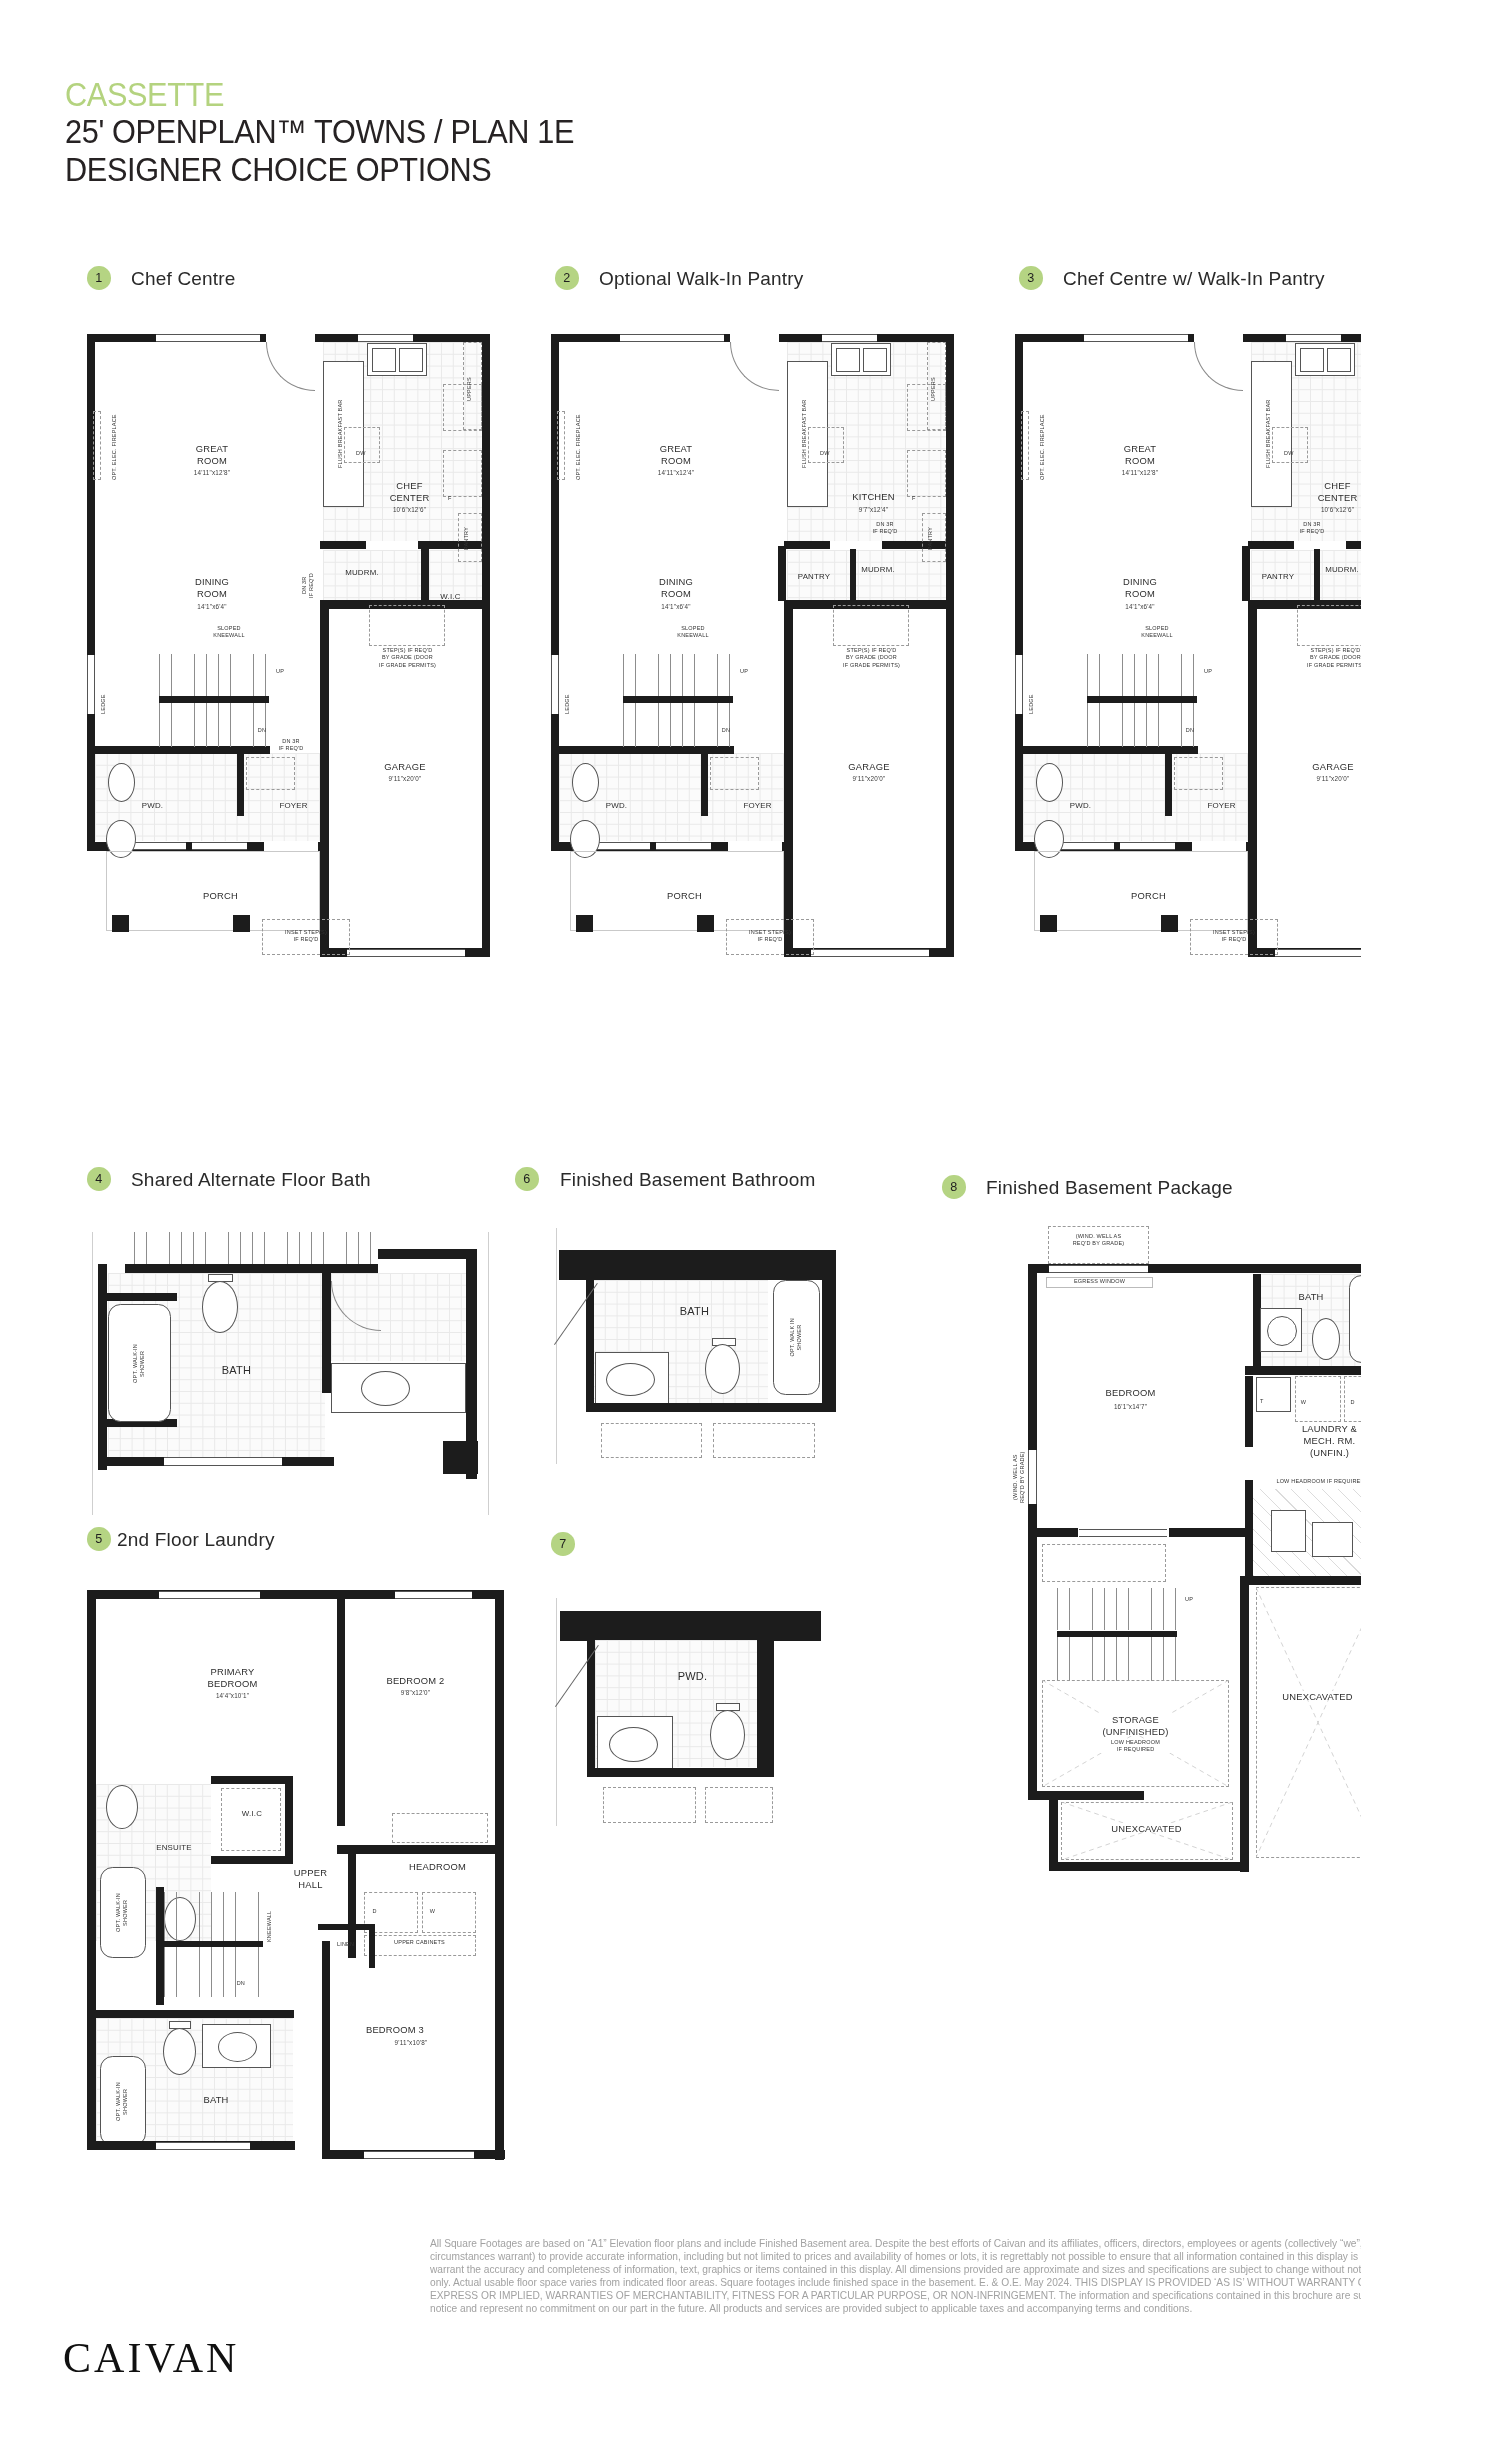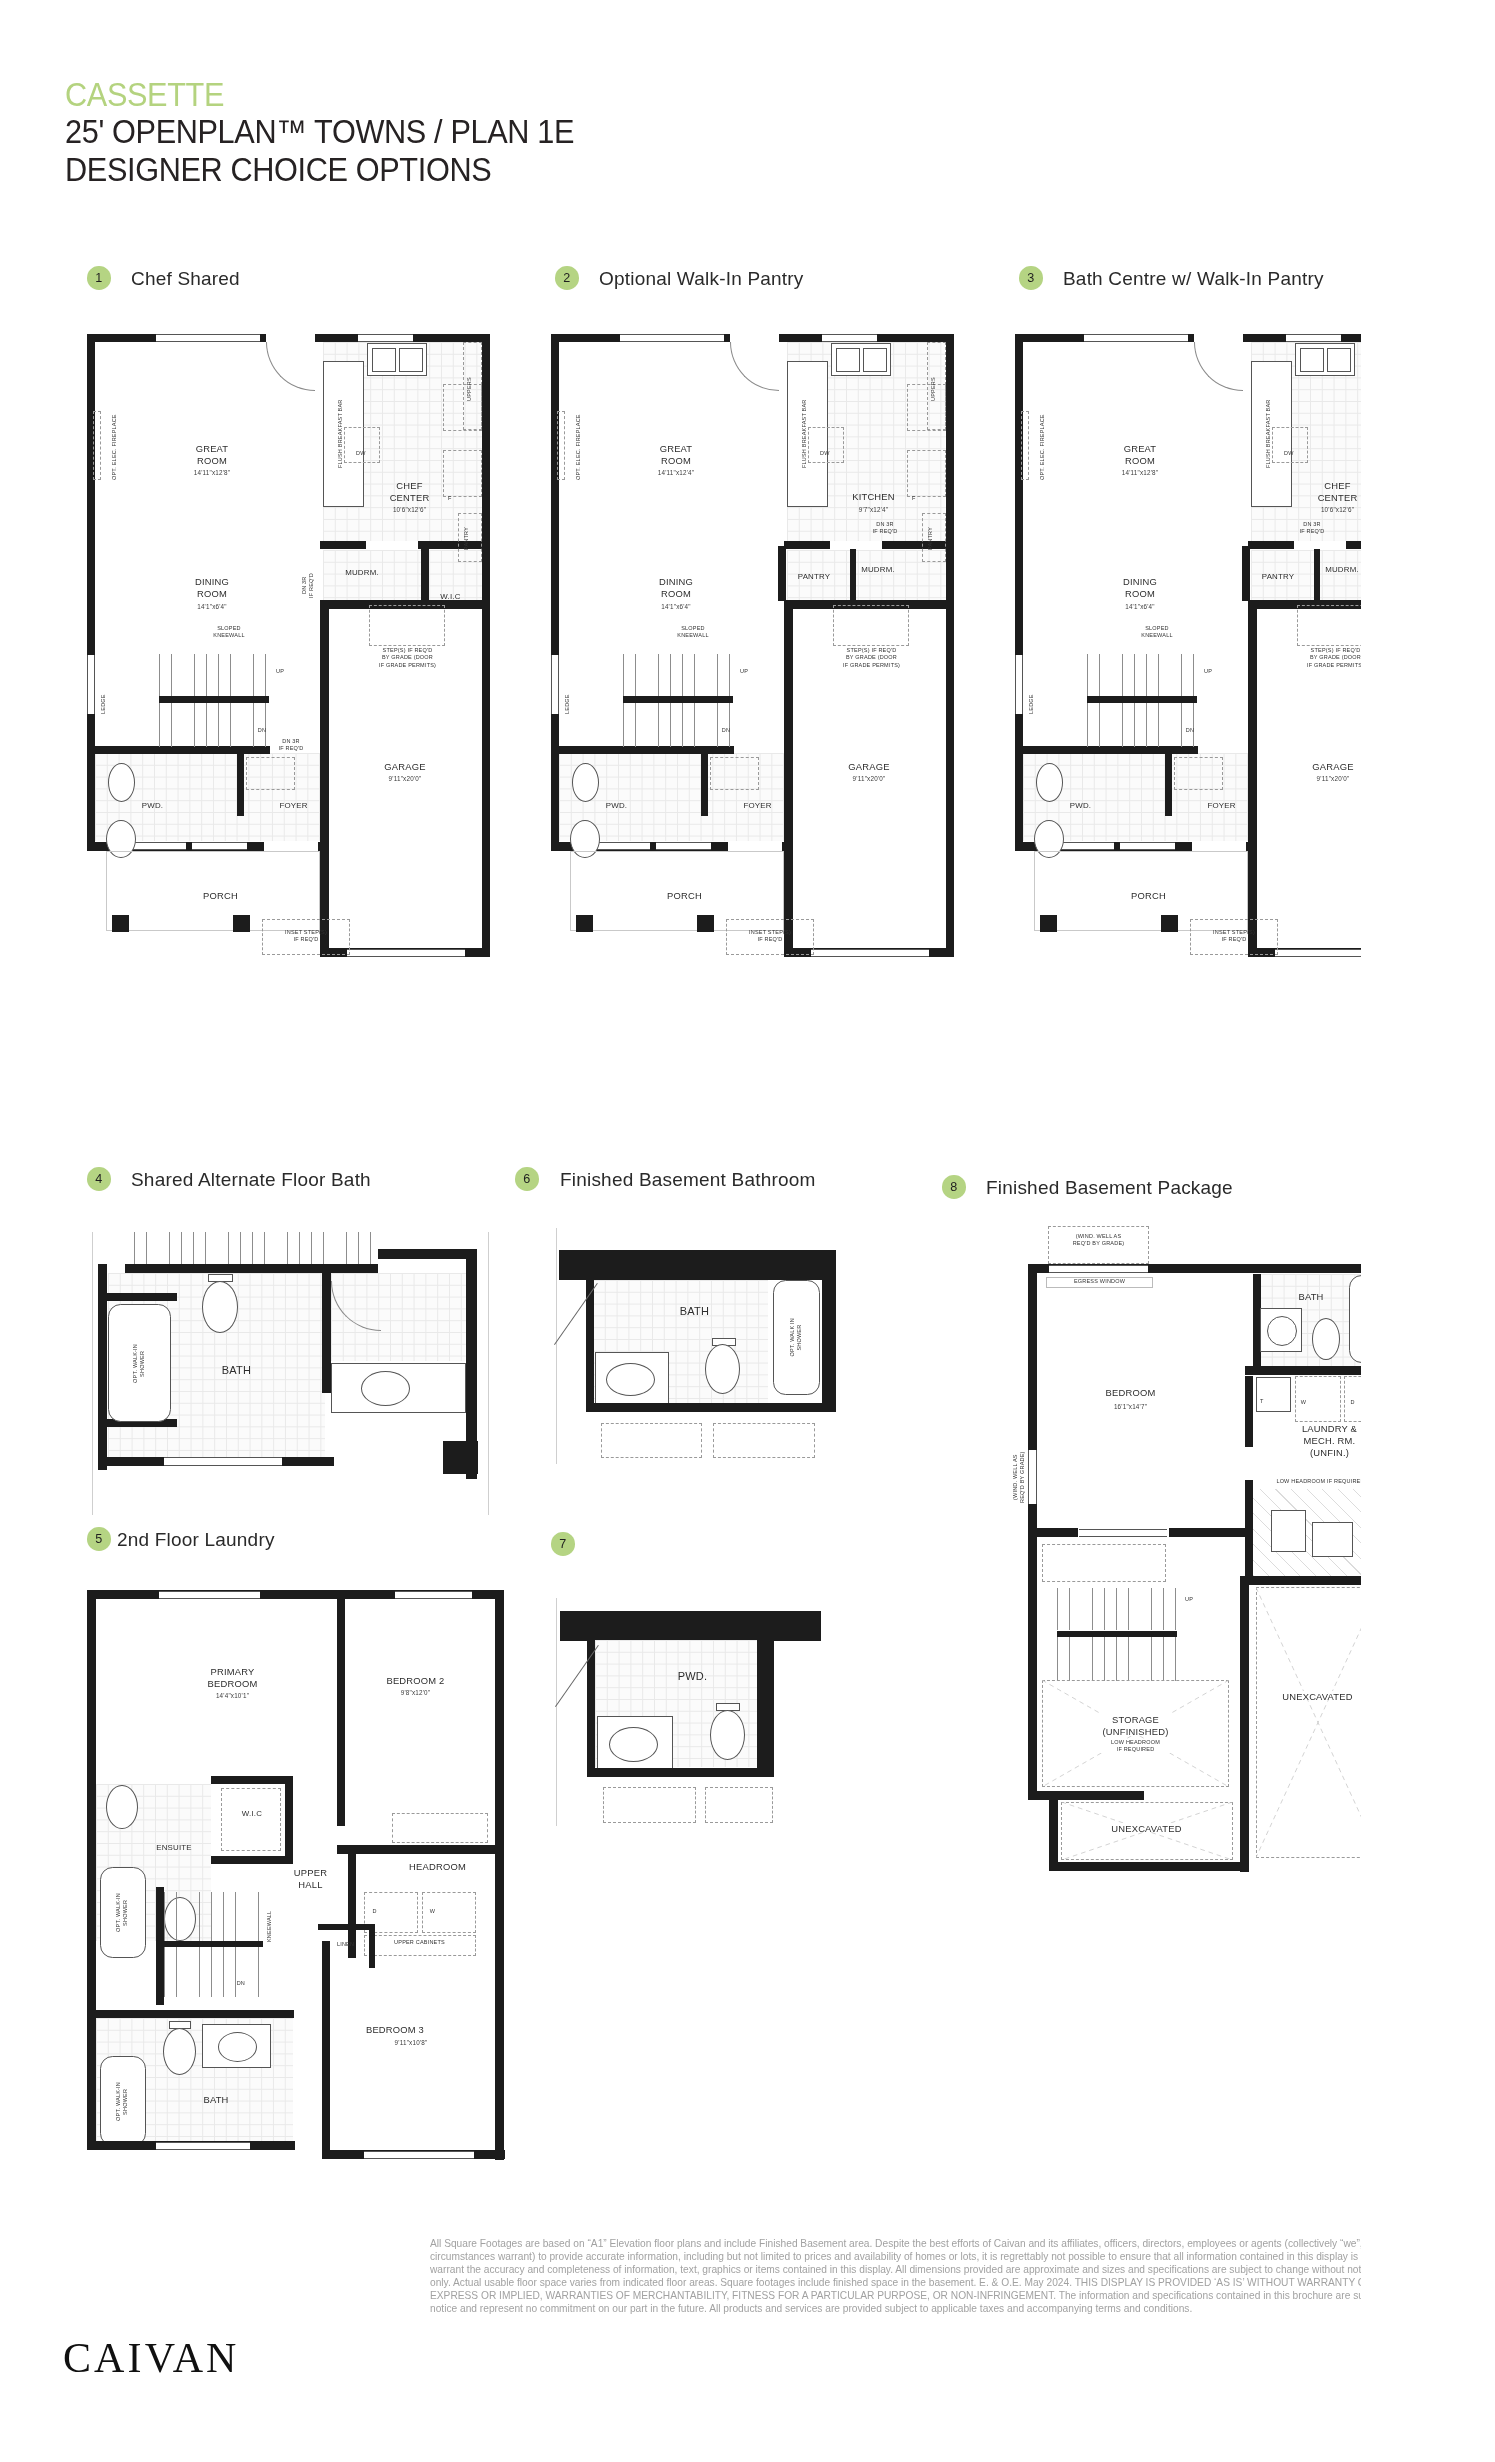--- a/index.html
+++ b/index.html
@@ -38,29 +38,29 @@
 
 <div class="page">
 
   <div class="title" style="top:76px;color:#b4d37f">CASSETTE</div>
   <div class="title" style="top:113px">25' OPENPLAN™ TOWNS / PLAN 1E</div>
   <div class="title" style="top:151px">DESIGNER CHOICE OPTIONS</div>
 
   <div class="circle" style="left:87px;top:266px">
       <span>1</span>
     </div>
-  <div class="optlbl" style="left:131px;top:268px">Chef Shared</div>
+  <div class="optlbl" style="left:131px;top:268px">Chef Centre</div>
   <div class="circle" style="left:555px;top:266px">
       <span>2</span>
     </div>
   <div class="optlbl" style="left:599px;top:268px">Optional Walk-In Pantry</div>
   <div class="circle" style="left:1019px;top:266px">
       <span>3</span>
     </div>
-  <div class="optlbl" style="left:1063px;top:268px">Bath Centre w/ Walk-In Pantry</div>
+  <div class="optlbl" style="left:1063px;top:268px">Chef Centre w/ Walk-In Pantry</div>
 
   <div class="circle" style="left:87px;top:1167px">
       <span>4</span>
     </div>
   <div class="optlbl" style="left:131px;top:1169px">Shared Alternate Floor Bath</div>
   <div class="circle" style="left:515px;top:1167px">
       <span>6</span>
     </div>
   <div class="optlbl" style="left:560px;top:1169px">Finished Basement Bathroom</div>
   <div class="circle" style="left:942px;top:1175px">

